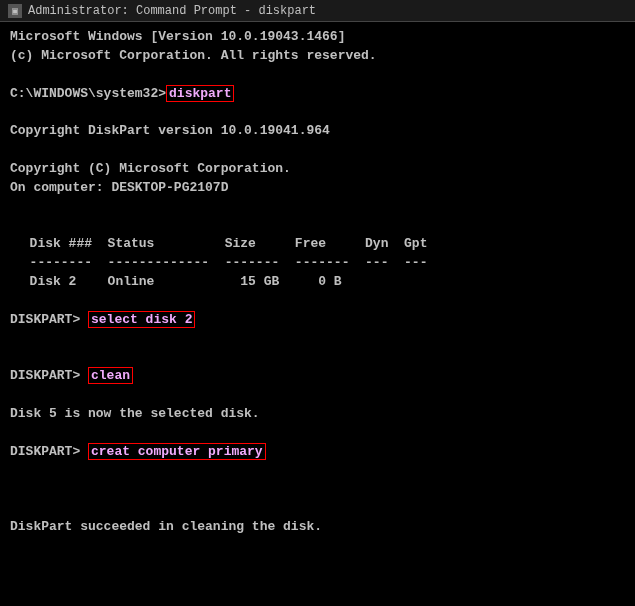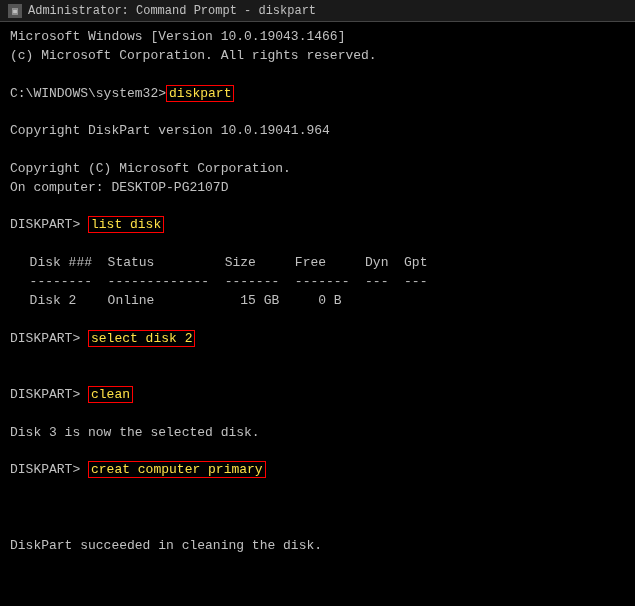--- a/index.html
+++ b/index.html
@@ -39,24 +39,25 @@
       background: #000;
       padding: 6px 10px;
       height: calc(606px - 22px);
       overflow: hidden;
       line-height: 1.45;
     }
 
     .line {
       white-space: pre;
       display: block;
+      font-weight: bold;
     }
 
     .highlighted-cmd {
-      color: #fde047;
+      color: #f0abfc;
       border: 1px solid red;
       padding: 0 2px;
     }
 
     .table-section {
       margin-left: 4px;
     }
 
     @keyframes blink {
       0%, 100% { opacity: 1; }
@@ -79,42 +80,41 @@
 
   <span class="line">C:\WINDOWS\system32&gt;<span class="highlighted-cmd">diskpart</span></span>
 
   <span class="line">&nbsp;</span>
   <span class="line">Copyright DiskPart version 10.0.19041.964</span>
   <span class="line">&nbsp;</span>
   <span class="line">Copyright (C) Microsoft Corporation.</span>
   <span class="line">On computer: DESKTOP-PG2107D</span>
   <span class="line">&nbsp;</span>
 
-  <span class="line">DISKPART&gt; <span class="highlighted-cmd">list disk</span></span>
 
   <span class="line">&nbsp;</span>
 
   <div class="table-section">
     <span class="line">  Disk ###  Status         Size     Free     Dyn  Gpt</span>
     <span class="line">  --------  -------------  -------  -------  ---  ---</span>
     <span class="line">  Disk 2    Online           15 GB     0 B</span>
   </div>
 
   <span class="line">&nbsp;</span>
 
   <span class="line">DISKPART&gt; <span class="highlighted-cmd">select disk 2</span></span>
 
   <span class="line">&nbsp;</span>
   <span class="line"></span>
   <span class="line">&nbsp;</span>
 
   <span class="line">DISKPART&gt; <span class="highlighted-cmd">clean</span></span>
 
   <span class="line">&nbsp;</span>
-  <span class="line">Disk 3 is now the selected disk.</span>
+  <span class="line">Disk 5 is now the selected disk.</span>
   <span class="line">&nbsp;</span>
 
   <span class="line">DISKPART&gt; <span class="highlighted-cmd">creat computer primary</span></span>
 
   <span class="line">&nbsp;</span>
   <span class="line"></span>
   <span class="line">&nbsp;</span>
 
 
   <span class="line">&nbsp;</span>

